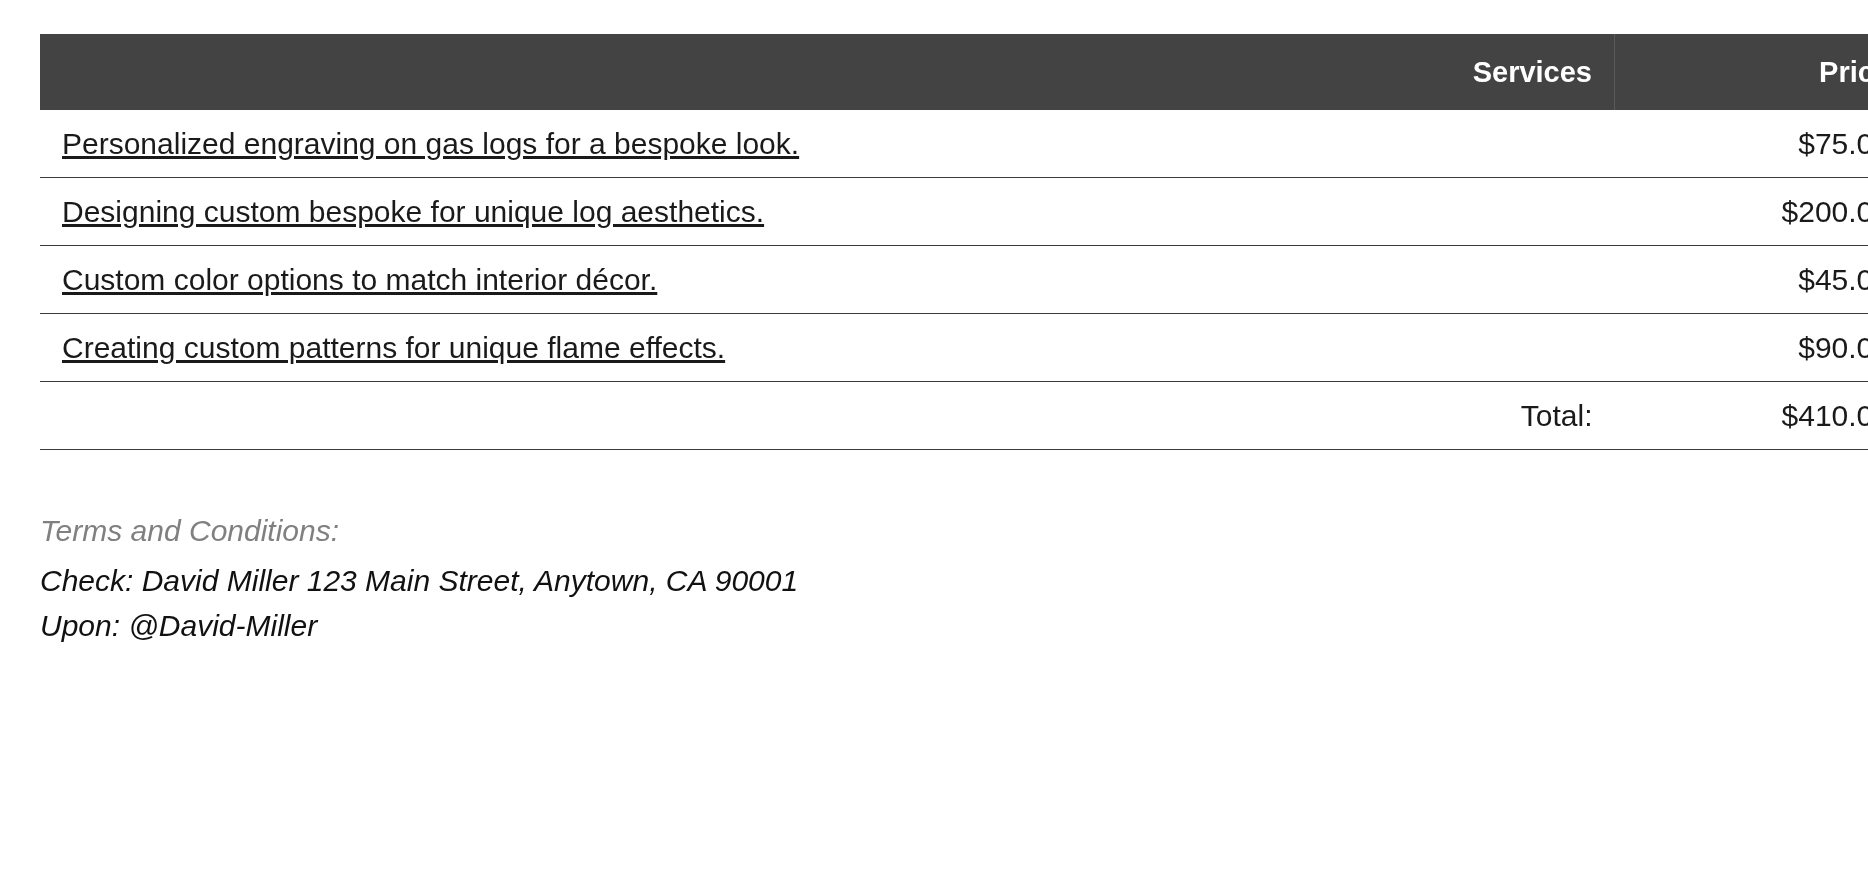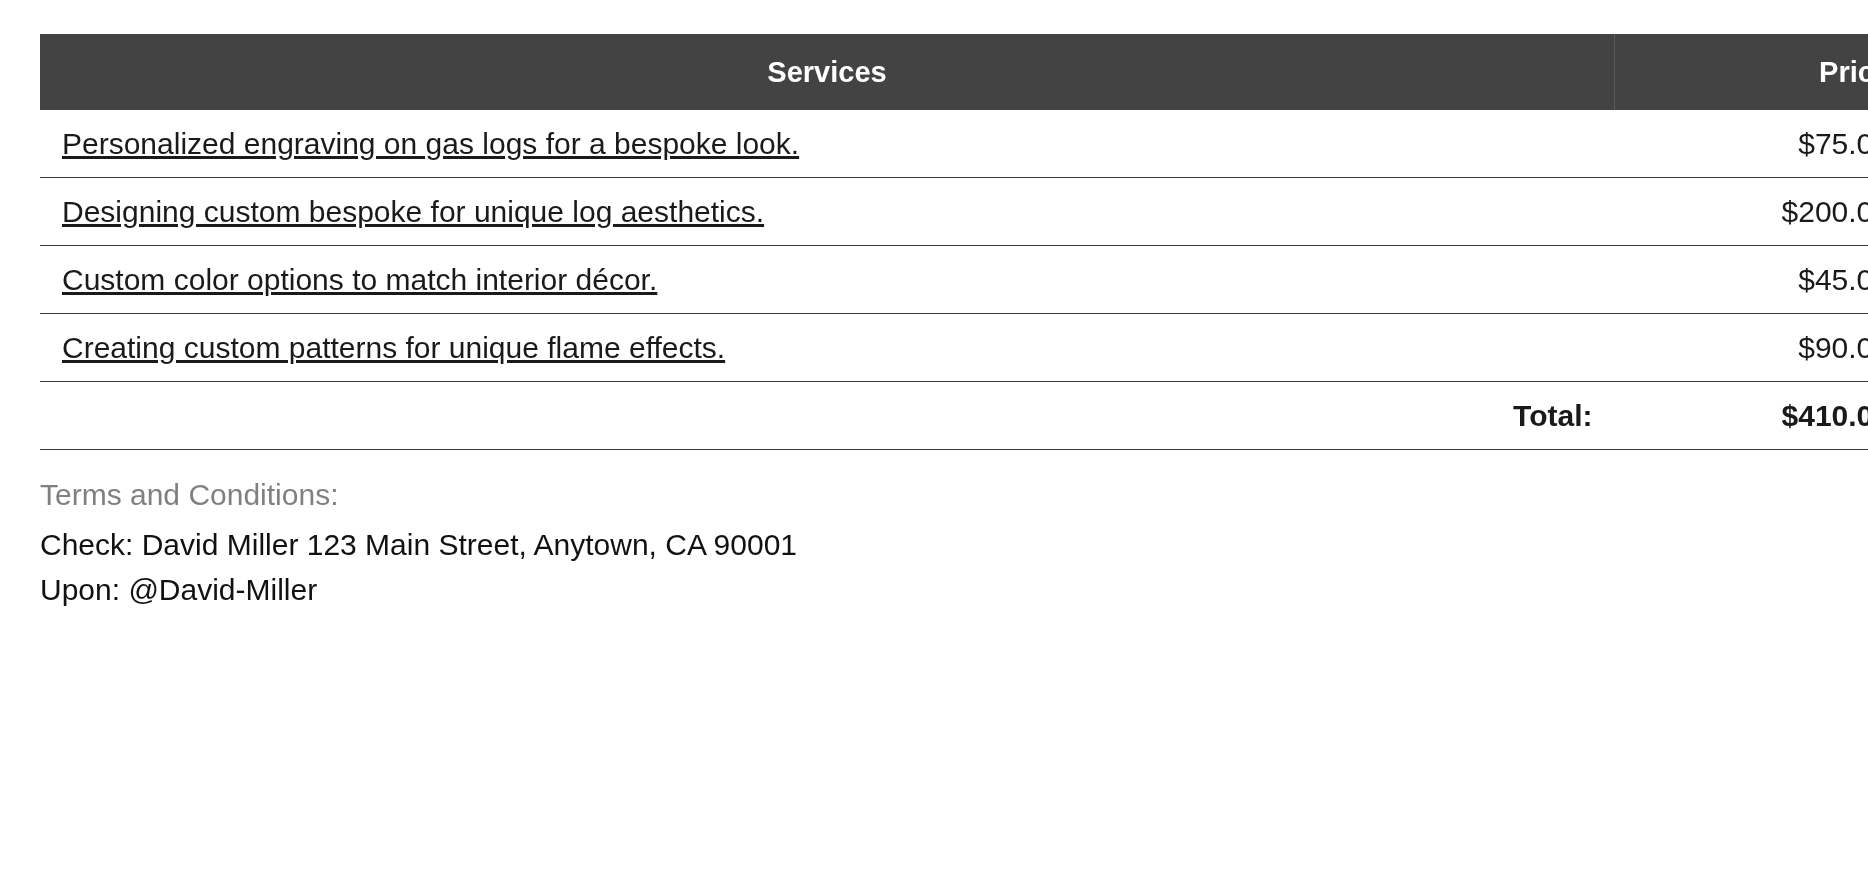--- a/index.html
+++ b/index.html
@@ -27,21 +27,21 @@
   table.services thead th {
     background: #434343;
     color: #ffffff;
     font-size: 29px;
     font-weight: bold;
     padding: 16px 22px;
     height: 44px;
     vertical-align: middle;
   }
   th.col-service {
-    text-align: center;
+    text-align: right;
     border-right: 1px solid #5a5a5a;
     width: 1530px;
   }
   th.col-price {
     text-align: right;
     width: 253px;
   }
   table.services tbody td {
     font-size: 30px;
     padding: 17px 22px 16px 22px;
@@ -52,30 +52,31 @@
   td.service-cell {
     text-align: left;
     text-decoration: underline;
   }
   td.price-cell {
     text-align: right;
     white-space: nowrap;
   }
   tr.total-row td {
     border-bottom: none;
-    font-weight: bold;
+    font-weight: normal;
     font-size: 30px;
     padding-top: 18px;
   }
   td.total-label {
     text-align: right;
   }
   .terms {
-    margin-top: 28px;
+    margin-top: 64px;
     padding-left: 0px;
+    font-style: italic;
   }
   .terms-title {
     color: #808080;
     font-size: 30px;
     margin-bottom: 10px;
   }
   .terms-line {
     font-size: 30px;
     color: #111111;
     line-height: 1.5;

